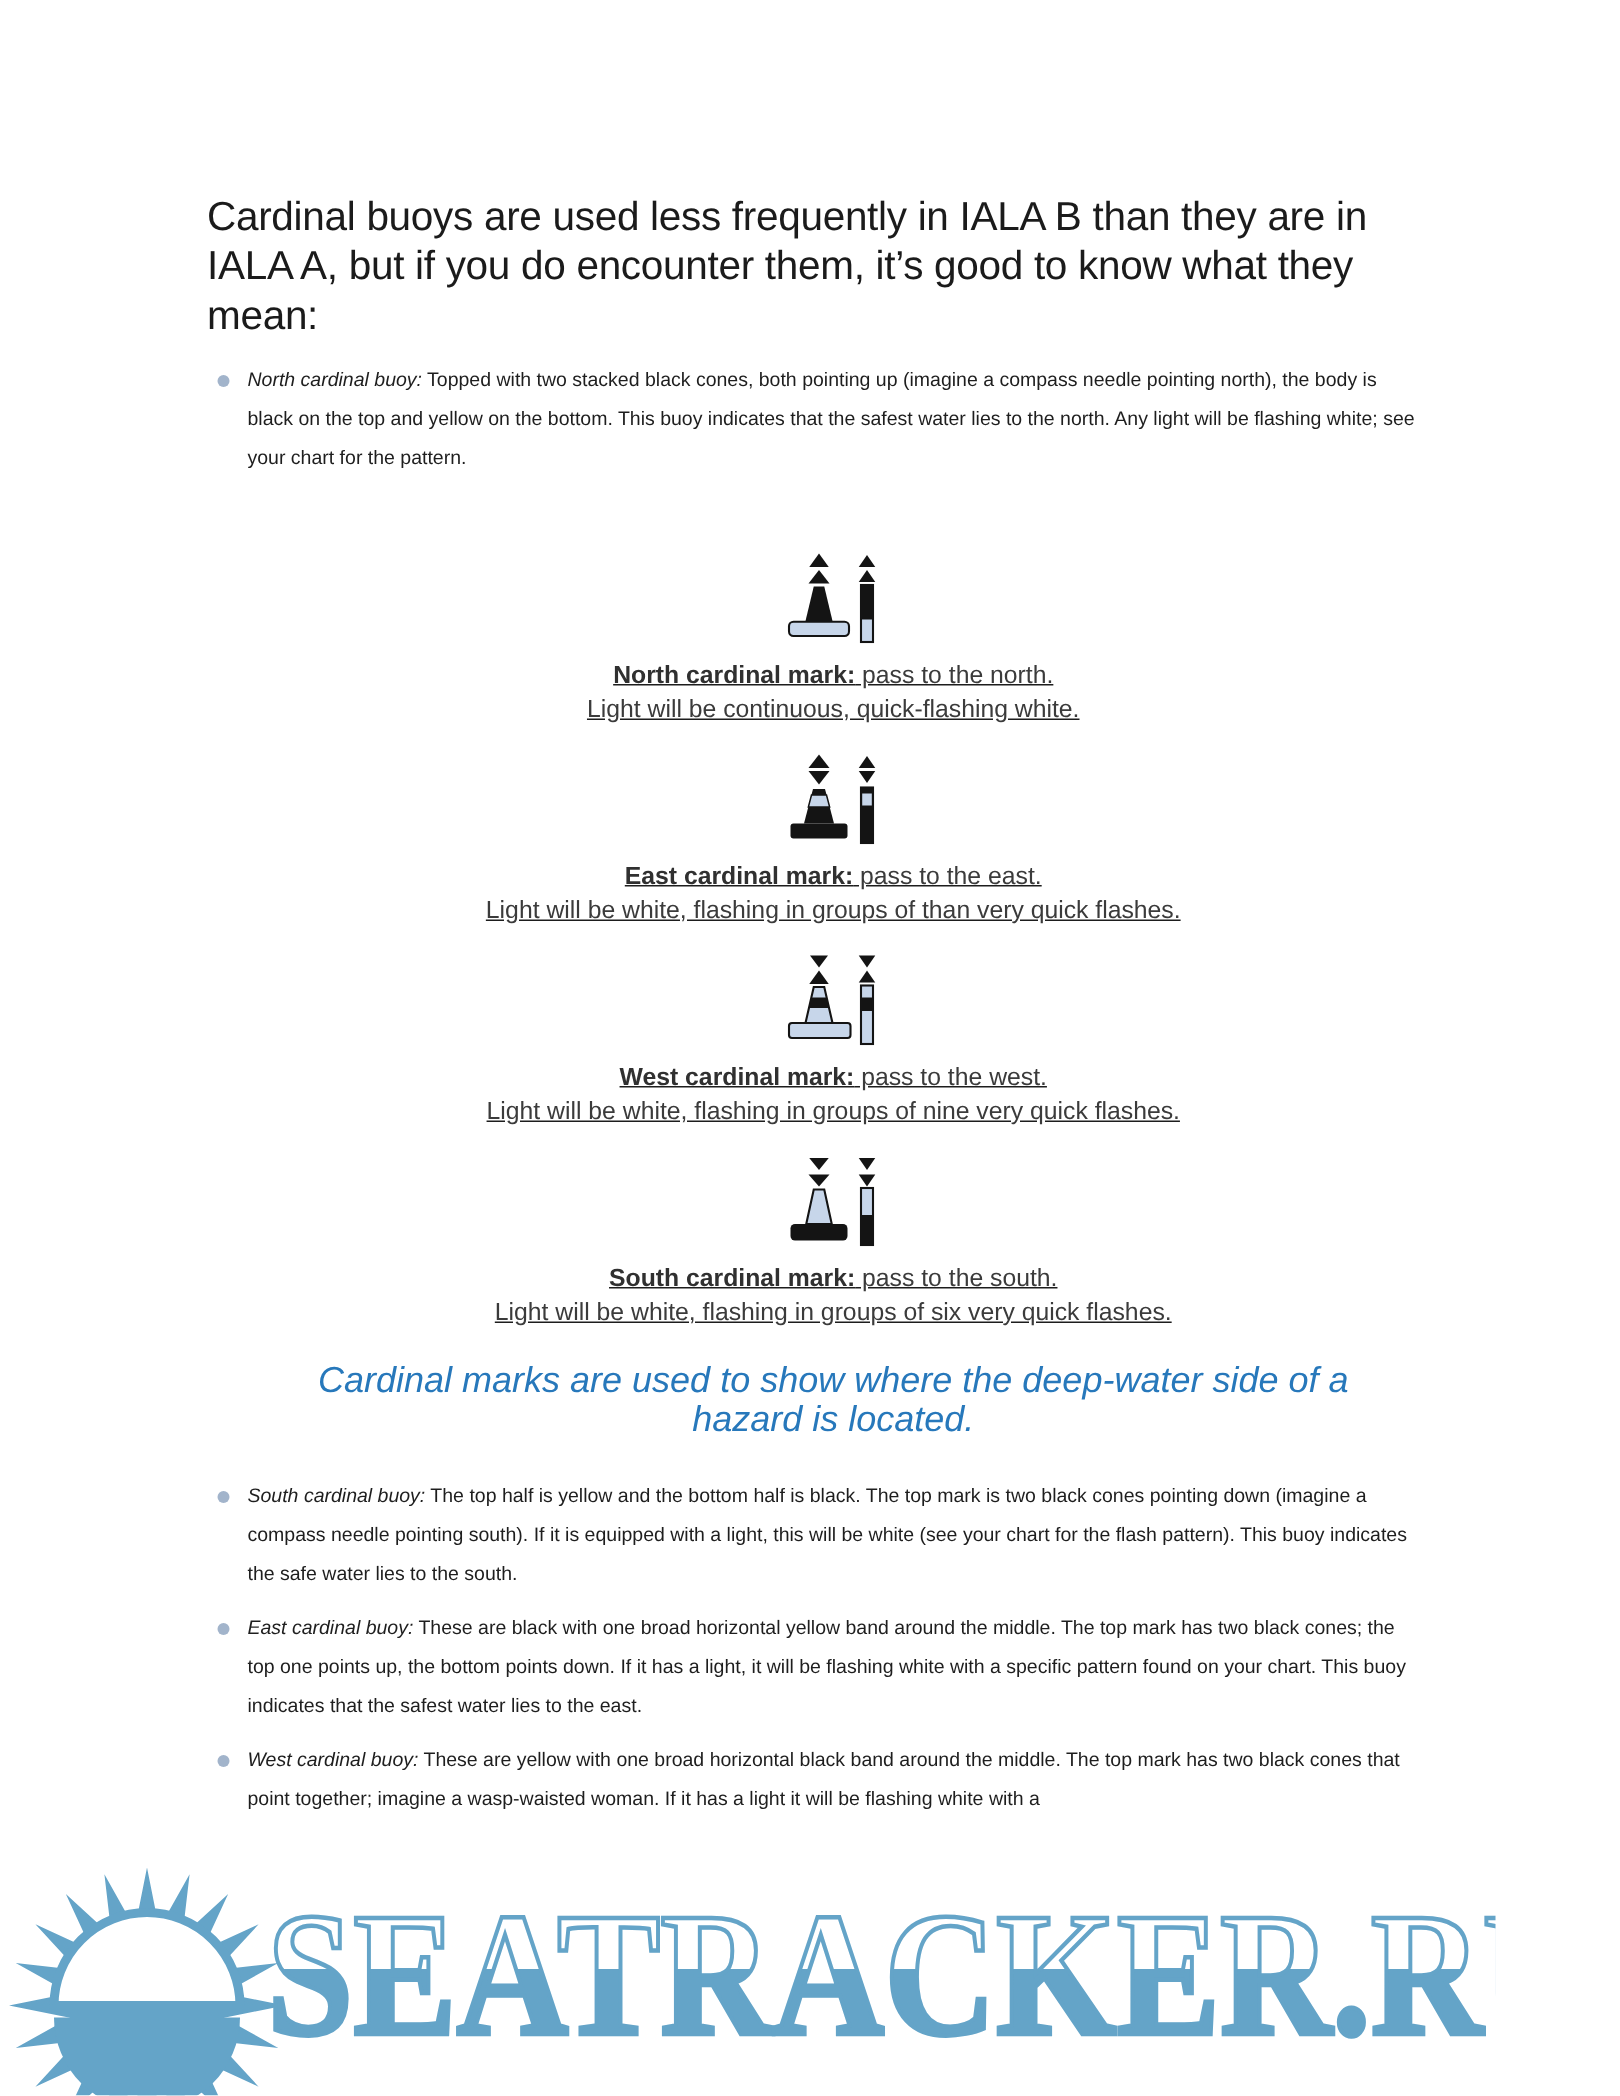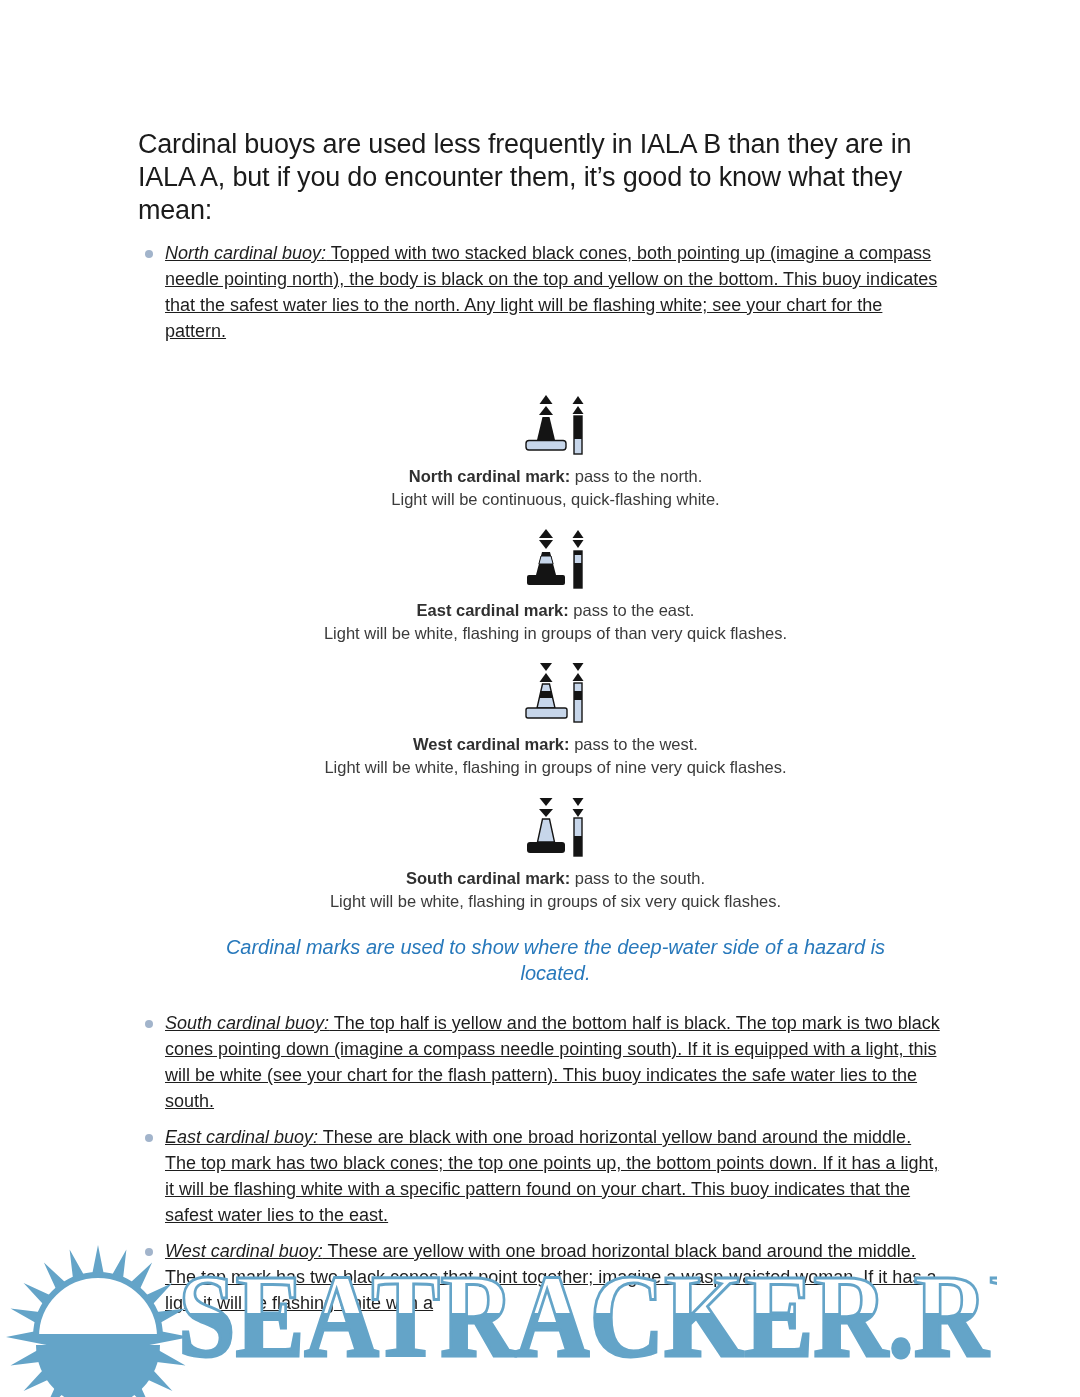--- a/index.html
+++ b/index.html
@@ -16,38 +16,38 @@
   .content { padding:128px 107px 0 138px; position:relative; }
 
   .heading {
     font-size:27px; font-weight:400; line-height:33px;
     color:#1b1b1b; margin:0 0 13px 0; max-width:800px; letter-spacing:-0.2px;
   }
 
   ul.bullets { list-style:none; margin:0; padding:0; }
   li.bullet {
     position:relative; padding-left:27px;
-    font-size:18px; line-height:26px; margin:0 0 10px 0;
-    color:#1e1e1e; max-width:807px;text-decoration:underline;
+    font-size:13px; line-height:26px; margin:0 0 10px 0;
+    color:#1e1e1e; max-width:807px;
   }
   li.bullet .dot {
     position:absolute; left:7px; top:10px; width:8px; height:8px;
     border-radius:50%; background:#a2b4cb;
   }
   .term { font-style:italic; }
 
-  .figures { margin:50px 0 0 0; }
+  .figures { margin:50px 0 0 0;text-decoration:underline; }
   .figure { text-align:center; margin-bottom:17px; }
   .figure svg { display:block; margin:0 auto 7px auto; }
   .figcap { font-size:16.5px; line-height:23px; color:#3b3b3b; }
   .figcap b { font-weight:700; color:#303030; }
 
   .figure-note {
     font-style:italic; text-align:center;
-    color:#2778bb; font-size:20px; line-height:26px;
+    color:#2778bb; font-size:24px; line-height:26px;
     max-width:700px; margin:21px auto 24px auto;
   }
 
   .watermark {
     position:absolute; left:0; bottom:0; width:997px; height:157px;
     overflow:hidden; pointer-events:none;
   }
   .wm-sun { position:absolute; left:-2px; top:-3px; }
   .wm-word { position:absolute; left:0; top:0; }
 </style>

